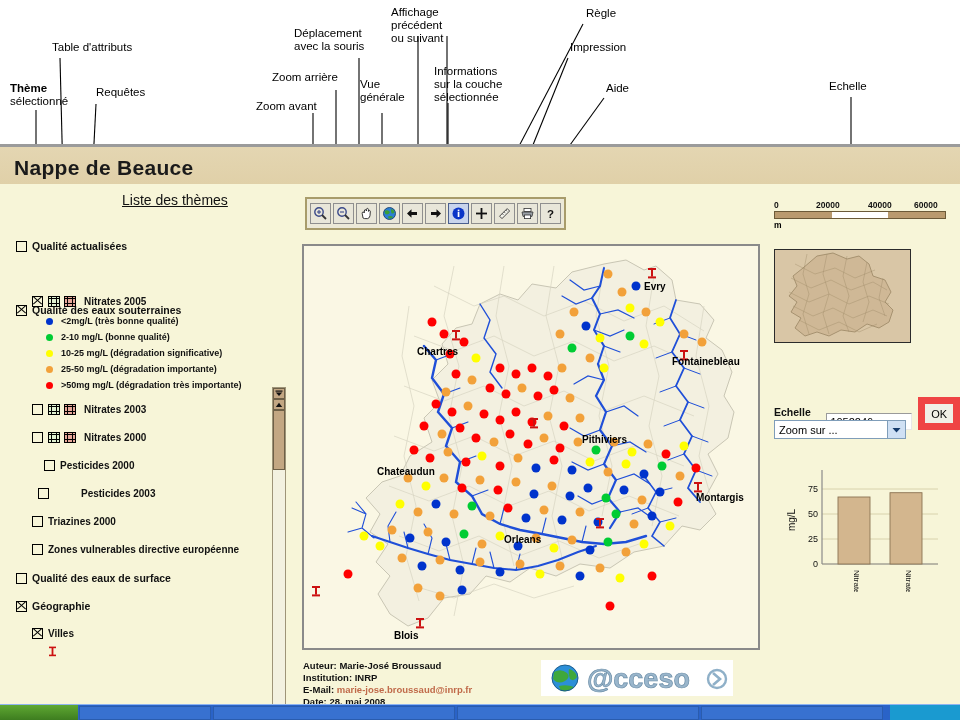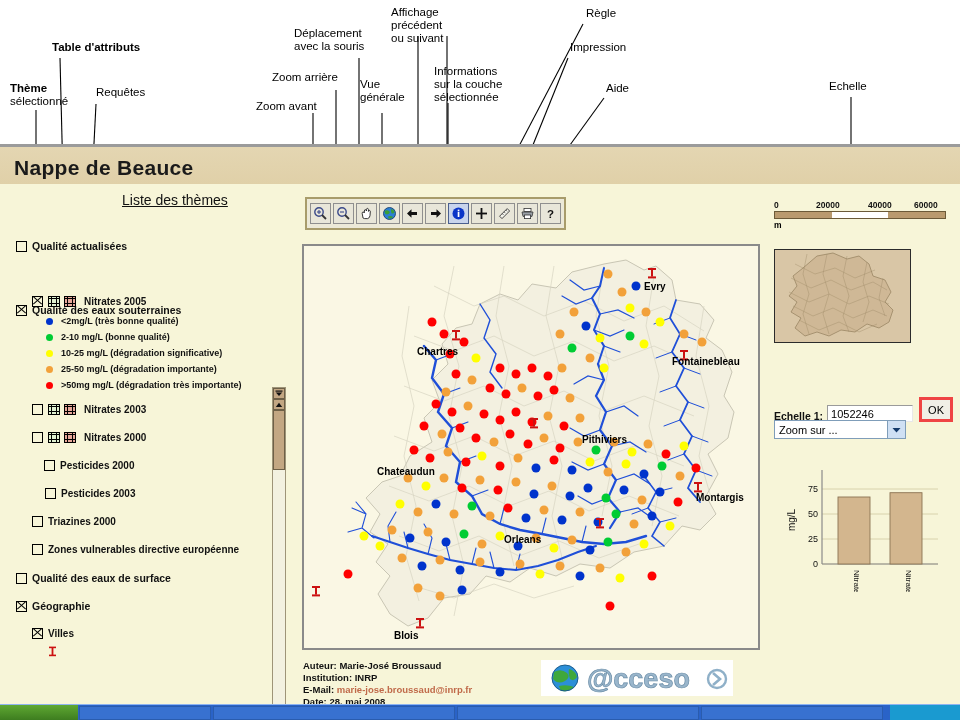--- a/index.html
+++ b/index.html
@@ -73,21 +73,21 @@
   #scalebar-wrap{position:absolute;left:774px;top:56px;width:172px;}
   .sb-ticks{position:relative;height:11px;font-size:8.5px;font-weight:bold;color:#111;}
   .sb-ticks span{position:absolute;top:0;}
   #sb-graphic{position:relative;height:8px;border:1px solid #6b5a38;box-sizing:border-box;display:flex;}
   #sb-graphic div{height:100%;}
   #sb-unit{font-size:8.5px;font-weight:bold;margin-top:1px;}
   #overview{position:absolute;left:774px;top:105px;width:137px;height:94px;background:#d9c6a6;border:1.5px solid #2b2b2b;box-sizing:border-box;overflow:hidden;}
   #echelle-row{position:absolute;left:774px;top:253px;display:flex;align-items:flex-end;}
   #echelle-lbl{font-size:10.5px;font-weight:bold;color:#111;margin-right:4px;}
   #echelle-input{width:86px;height:17px;border:1px solid #9a9a9a;border-right-color:#e8e8e8;border-bottom-color:#e8e8e8;background:#fff;font-size:11px;color:#000;padding:0 3px;box-sizing:border-box;font-family:"Liberation Sans",sans-serif;}
-  #okbtn{margin-left:6px;width:28px;height:19px;border:3px solid #ef4444;background:#f0efe6;font-size:11px;display:flex;align-items:center;justify-content:center;color:#000;}
+  #okbtn{margin-left:6px;width:28px;height:19px;border:7px solid #ef4444;background:#f0efe6;font-size:11px;display:flex;align-items:center;justify-content:center;color:#000;}
   #zoomsel{position:absolute;left:774px;top:276px;width:132px;height:19px;border:1px solid #7f9db9;background:#fff;box-sizing:border-box;display:flex;align-items:center;}
   #zoomsel-label{flex:1;font-size:11px;color:#000;padding-left:4px;}
   #zoomsel-arrow{width:17px;height:17px;background:#cfe0f4;border-left:1px solid #7f9db9;display:flex;align-items:center;justify-content:center;}
 
   
   #chart{position:absolute;left:786px;top:318px;width:160px;height:130px;}
   #chart svg{display:block;}
 
   
   #taskbar{position:absolute;left:0;top:704px;width:960px;height:16px;background:#2a63c8;
@@ -124,21 +124,21 @@
   <line x1="471" y1="228" x2="471" y2="206" stroke="#000" stroke-width="1.1" marker-end="url(#ah)"></line>
   <line x1="583" y1="24" x2="495" y2="192" stroke="#000" stroke-width="1.1" marker-end="url(#ah)"></line>
   <line x1="568" y1="58" x2="514" y2="192" stroke="#000" stroke-width="1.1" marker-end="url(#ah)"></line>
   <line x1="604" y1="98" x2="536" y2="192" stroke="#000" stroke-width="1.1" marker-end="url(#ah)"></line>
 
   <line x1="851" y1="97" x2="851" y2="172" stroke="#000" stroke-width="1.1" marker-end="url(#ah)"></line>
 </svg>
 
 <div class="annot bold" style="left:10px;top:82px;"><span>Thème</span></div>
 <div class="annot" style="left:10px;top:95px;">sélectionné</div>
-<div class="annot" style="left:52px;top:41px;font-weight:bold;">Table d'attributs</div>
+<div class="annot" style="left:52px;top:41px;">Table d'attributs</div>
 <div class="annot" style="left:96px;top:86px;">Requêtes</div>
 <div class="annot" style="left:150px;top:236px;"><span>Liens vers des</span><br><span>banques de données</span></div>
 <div class="annot" style="left:256px;top:100px;">Zoom avant</div>
 <div class="annot" style="left:272px;top:71px;">Zoom arrière</div>
 <div class="annot" style="left:294px;top:27px;"><span>Déplacement</span><br><span>avec la souris</span></div>
 <div class="annot" style="left:360px;top:78px;"><span>Vue</span><br><span>générale</span></div>
 <div class="annot" style="left:391px;top:6px;"><span>Affichage</span><br><span>précédent</span><br><span>ou suivant</span></div>
 <div class="annot" style="left:434px;top:65px;"><span>Informations</span><br><span>sur la couche</span><br><span>sélectionnée</span></div>
 <div class="annot" style="left:586px;top:7px;">Règle</div>
 <div class="annot" style="left:570px;top:41px;">Impression</div>
@@ -285,21 +285,21 @@
       <span class="gicon"></span>
       <span class="gicon red"></span>
       <span style="margin-left:4px">Nitrates 2000</span>
     </div>
 
     <div class="trow sub" style="left:22px;top:220px;margin-left:12px;">
       <span class="cb"></span>
       <span>Pesticides 2000</span>
     </div>
 
-    <div class="trow sub" style="left:35px;top:248px;">
+    <div class="trow sub" style="left:28px;top:248px;gap:27px;">
       <span class="cb"></span>
       <span>Pesticides 2003</span>
     </div>
 
     <div class="trow sub" style="left:22px;top:276px;">
       <span class="cb"></span>
       <span>Triazines 2000</span>
     </div>
 
     <div class="trow sub" style="left:22px;top:304px;">

